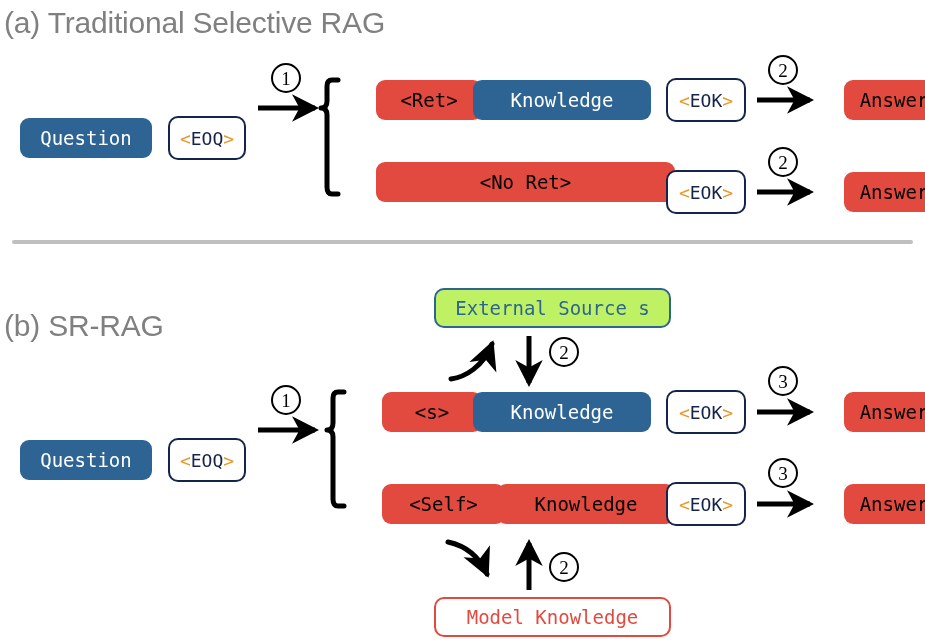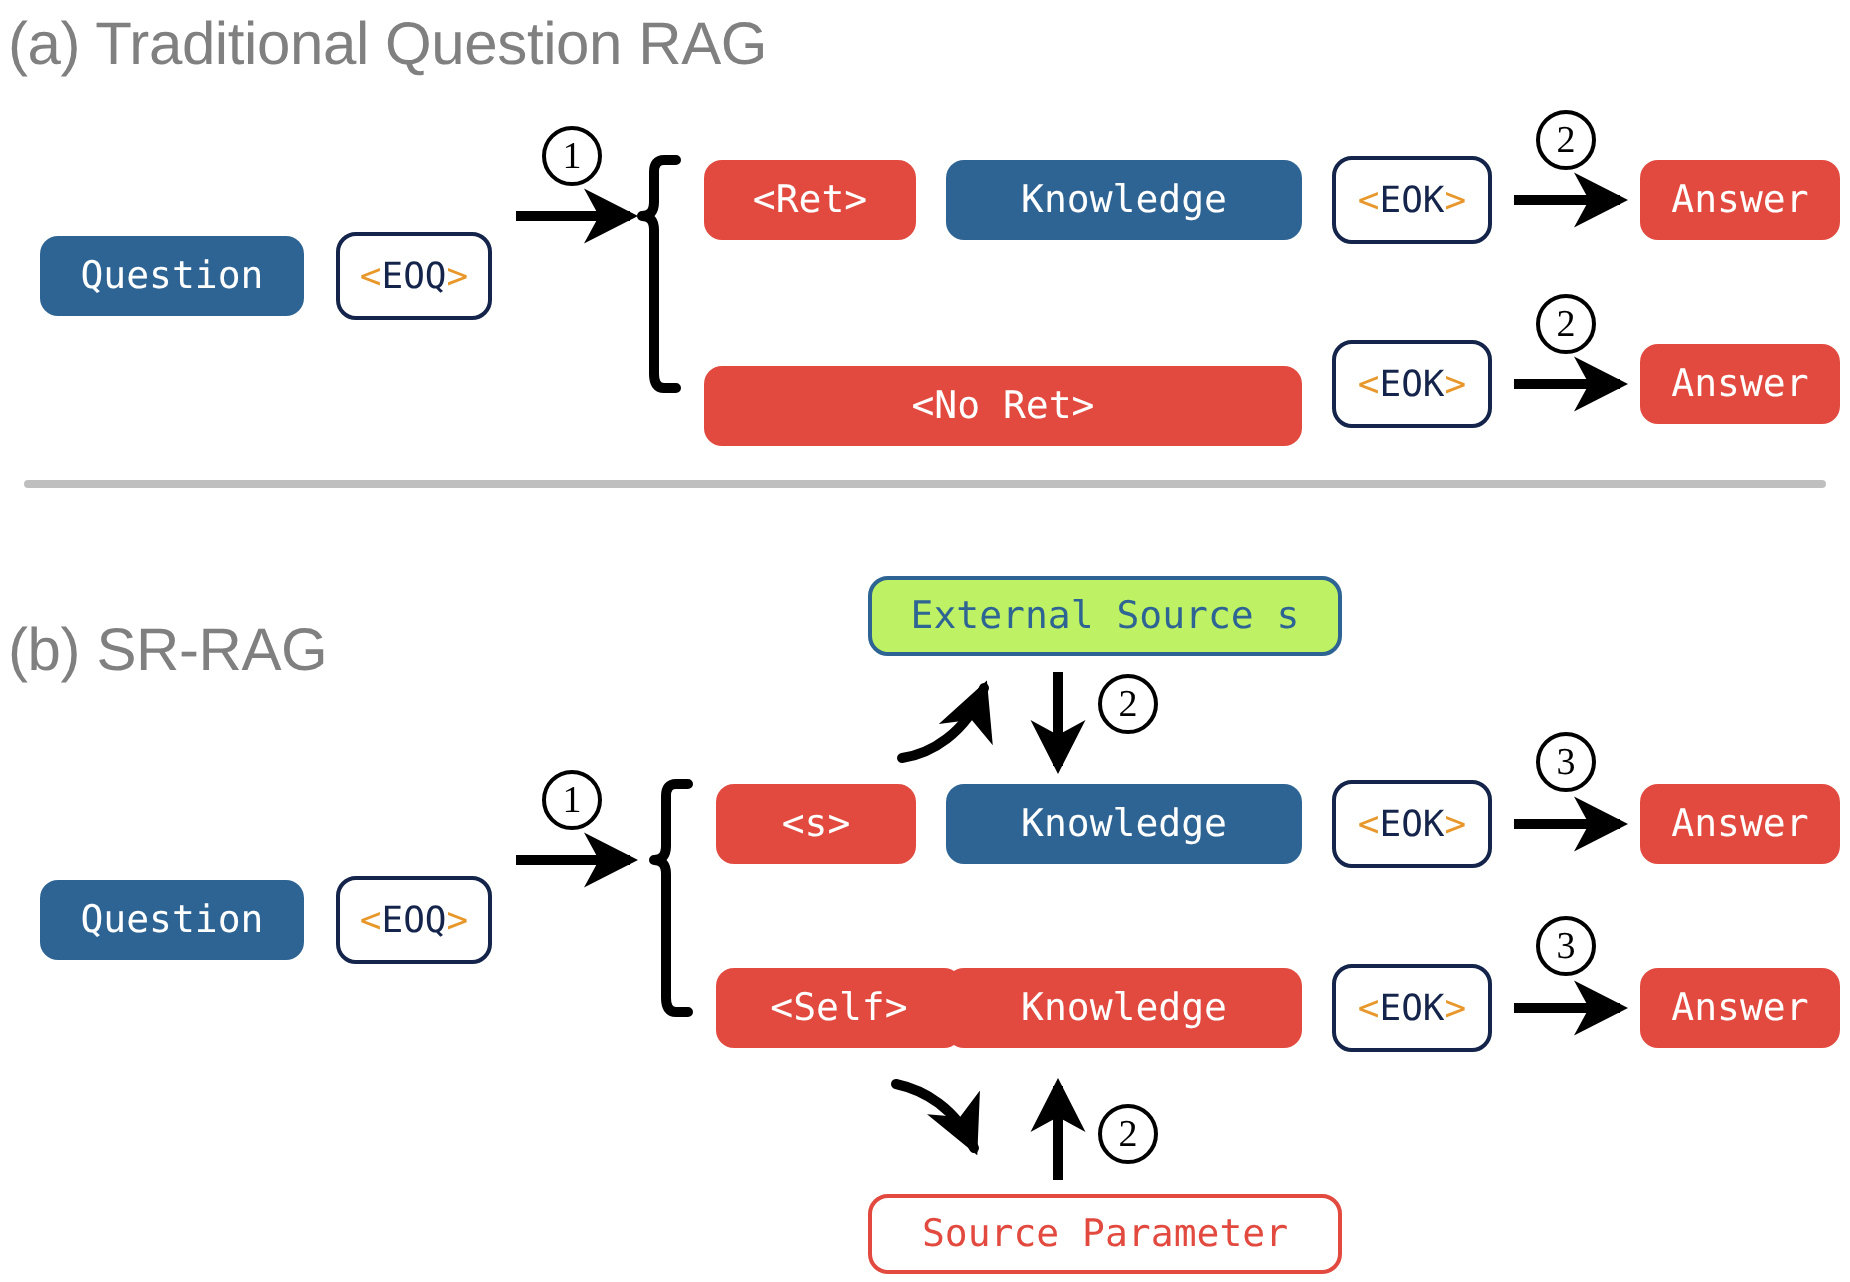--- a/index.html
+++ b/index.html
@@ -42,21 +42,22 @@
     font-size: 19px;
     letter-spacing: 0px;
     white-space: nowrap;
   }
   .box-blue {
     background: #2E6494;
     color: #ffffff;
   }
   .box-red {
     background: #E2493F;
-    color: #ffffff;
+    color: #000000;
+    margin-left: 24px;
   }
   .box-outline-dark {
     background: #ffffff;
     border: 2.5px solid #14244a;
     color: #14244a;
     font-size: 18px;
     border-radius: 10px;
   }
   .box-outline-dark .ang {
     color: #E8982B;
@@ -98,21 +99,21 @@
     color: #000000;
     background: #ffffff;
     line-height: 1;
   }
 </style>
 </head>
 <body>
 
 <div id="canvas">
 
-  <div class="panel-title" style="left:4px; top:6px;">(a) Traditional Question RAG</div>
+  <div class="panel-title" style="left:4px; top:6px;">(a) Traditional Selective RAG</div>
 
   <div class="box box-blue" style="left:20px; top:118px; width:132px; height:40px;">Question</div>
 
   <div class="box box-outline-dark" style="left:168px; top:116px; width:78px; height:44px;">
     <span class="ang">&lt;</span>
       <span>EOQ</span>
       <span class="ang">&gt;</span>
   </div>
 
   <div class="circnum" style="left:271px; top:63px;">1</div>
@@ -120,21 +121,21 @@
   <div class="box box-red" style="left:352px; top:80px; width:106px; height:40px;">&lt;Ret&gt;</div>
   <div class="box box-blue" style="left:473px; top:80px; width:178px; height:40px;">Knowledge</div>
   <div class="box box-outline-dark" style="left:666px; top:78px; width:80px; height:44px;">
     <span class="ang">&lt;</span>
       <span>EOK</span>
       <span class="ang">&gt;</span>
   </div>
   <div class="circnum" style="left:768px; top:55px;">2</div>
   <div class="box box-red" style="left:820px; top:80px; width:100px; height:40px;">Answer</div>
 
-  <div class="box box-red" style="left:352px; top:183px; width:299px; height:40px;">&lt;No Ret&gt;</div>
+  <div class="box box-red" style="left:352px; top:162px; width:299px; height:40px;">&lt;No Ret&gt;</div>
   <div class="box box-outline-dark" style="left:666px; top:170px; width:80px; height:44px;">
     <span class="ang">&lt;</span>
       <span>EOK</span>
       <span class="ang">&gt;</span>
   </div>
   <div class="circnum" style="left:768px; top:147px;">2</div>
   <div class="box box-red" style="left:820px; top:172px; width:100px; height:40px;">Answer</div>
 
   <div class="divider" style="left:12px; top:240px; width:901px;"></div>
 
@@ -169,21 +170,21 @@
   <div class="box box-outline-dark" style="left:666px; top:482px; width:80px; height:44px;">
     <span class="ang">&lt;</span>
       <span>EOK</span>
       <span class="ang">&gt;</span>
   </div>
   <div class="circnum" style="left:768px; top:458px;">3</div>
   <div class="box box-red" style="left:820px; top:484px; width:100px; height:40px;">Answer</div>
 
   <div class="circnum" style="left:549px; top:552px;">2</div>
 
-  <div class="box box-outline-red" style="left:434px; top:597px; width:237px; height:40px;">Source Parameter</div>
+  <div class="box box-outline-red" style="left:434px; top:597px; width:237px; height:40px;">Model Knowledge</div>
 
   <svg class="svg-layer" viewBox="0 0 925 641" xmlns="http://www.w3.org/2000/svg">
     <defs>
       <marker id="ah" markerWidth="7" markerHeight="7" refX="4.6" refY="3.0" orient="auto" markerUnits="strokeWidth">
         <path d="M0,0.25 L5.4,3.0 L0,5.75 L1.5,3.0 Z" fill="#000000"></path>
       </marker>
       <marker id="ah2" markerWidth="8" markerHeight="8" refX="5.0" refY="3.2" orient="auto" markerUnits="strokeWidth">
         <path d="M0,0.3 L5.8,3.2 L0,6.1 L1.6,3.2 Z" fill="#000000"></path>
       </marker>
     </defs>

